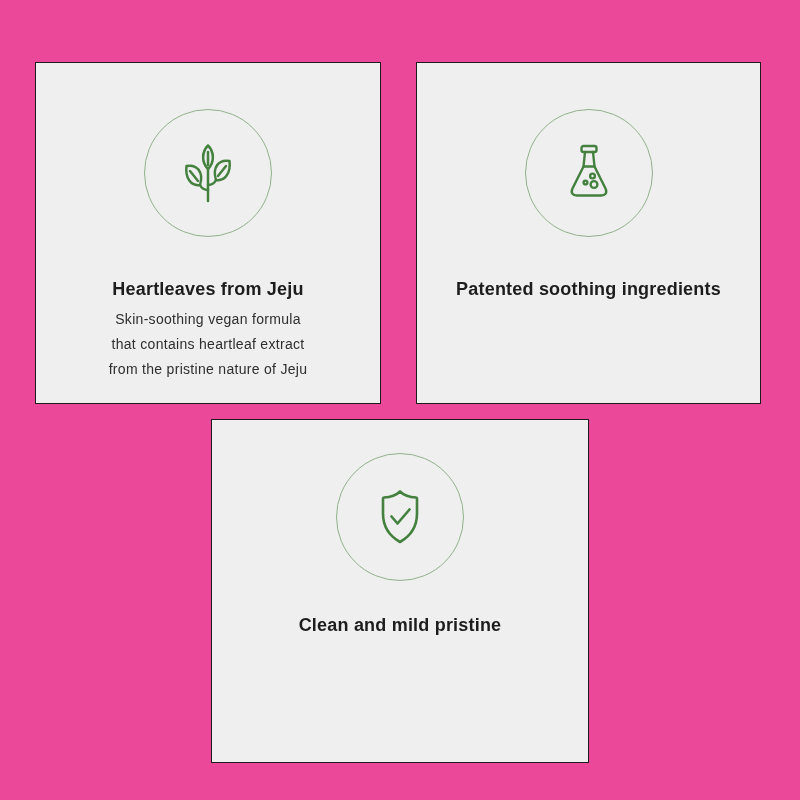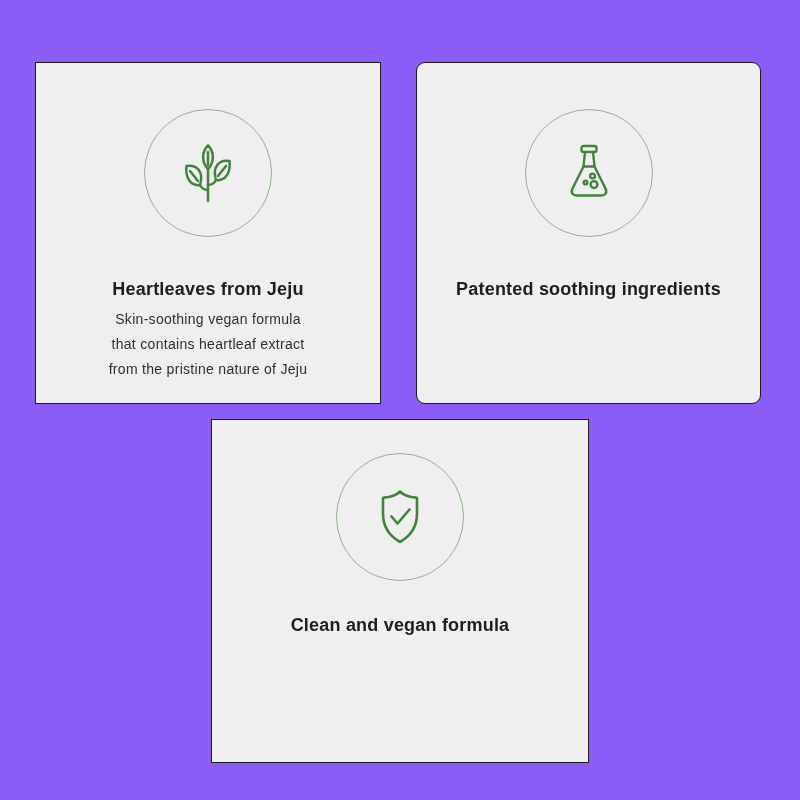--- a/index.html
+++ b/index.html
@@ -10,34 +10,34 @@
     width: 800px;
     height: 800px;
     background: #ececec;
     font-family: "Liberation Sans", "DejaVu Sans", sans-serif;
     overflow: hidden;
   }
   .stage {
     position: relative;
     width: 800px;
     height: 800px;
-    background: #8b5cf6;
+    background: #ec4899;
   }
   .card {
     position: absolute;
     box-sizing: border-box;
     background: #efefef;
     border: 1px solid #1c1c1c;
     display: flex;
     flex-direction: column;
     align-items: center;
     text-align: center;
   }
   .card--heartleaves { left: 35px;  top: 62px;  width: 346px; height: 342px; padding-top: 46px; }
-  .card--patented    { left: 416px; top: 62px;  width: 345px; height: 342px; padding-top: 46px; border-radius: 9px; }
+  .card--patented    { left: 416px; top: 62px;  width: 345px; height: 342px; padding-top: 46px; }
   .card--clean       { left: 211px; top: 419px; width: 378px; height: 344px; padding-top: 33px; }
 
   .icon-circle {
     box-sizing: border-box;
     width: 128px;
     height: 128px;
     border-radius: 50%;
     border: 1.5px solid #90b28a;
     display: flex;
     align-items: center;
@@ -113,16 +113,16 @@
     <h3 class="card-title">Patented soothing ingredients</h3>
   </section>
 
   <section class="card card--clean">
     <div class="icon-circle">
       <svg viewBox="0 0 64 64" width="64" height="64" stroke-width="2.6">
         <path d="M32 6.5 C28.5 10 22.5 12.3 16 12.5 C15.3 12.5 15 12.9 15 13.6 L15 28.5 C15 42.5 21.5 51 32 57 C42.5 51 49 42.5 49 28.5 L49 13.6 C49 12.9 48.7 12.5 48 12.5 C41.5 12.3 35.5 10 32 6.5 Z"></path>
         <path d="M23.5 31.5 L29.5 38.5 L41.5 24.5"></path>
       </svg>
     </div>
-    <h3 class="card-title">Clean and vegan formula</h3>
+    <h3 class="card-title">Clean and mild pristine</h3>
   </section>
 
 </div>
 
 </body></html>

